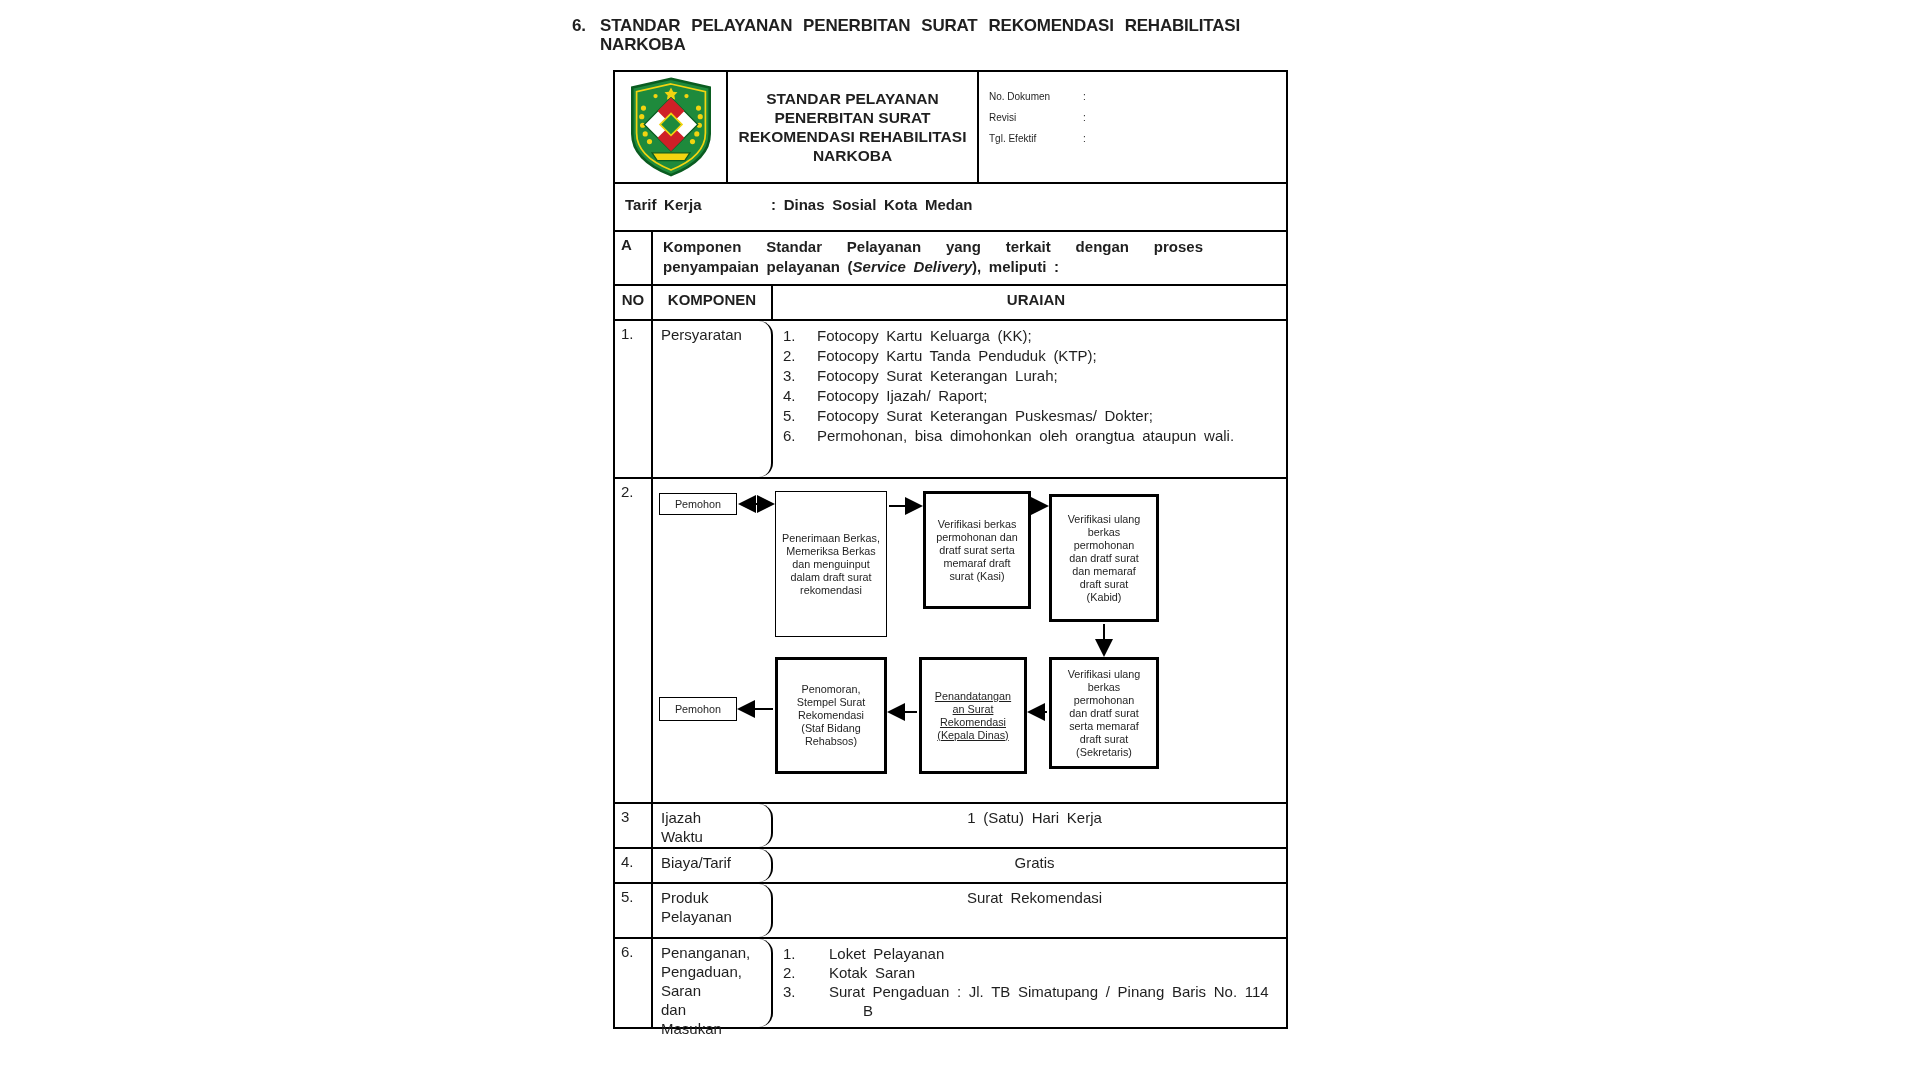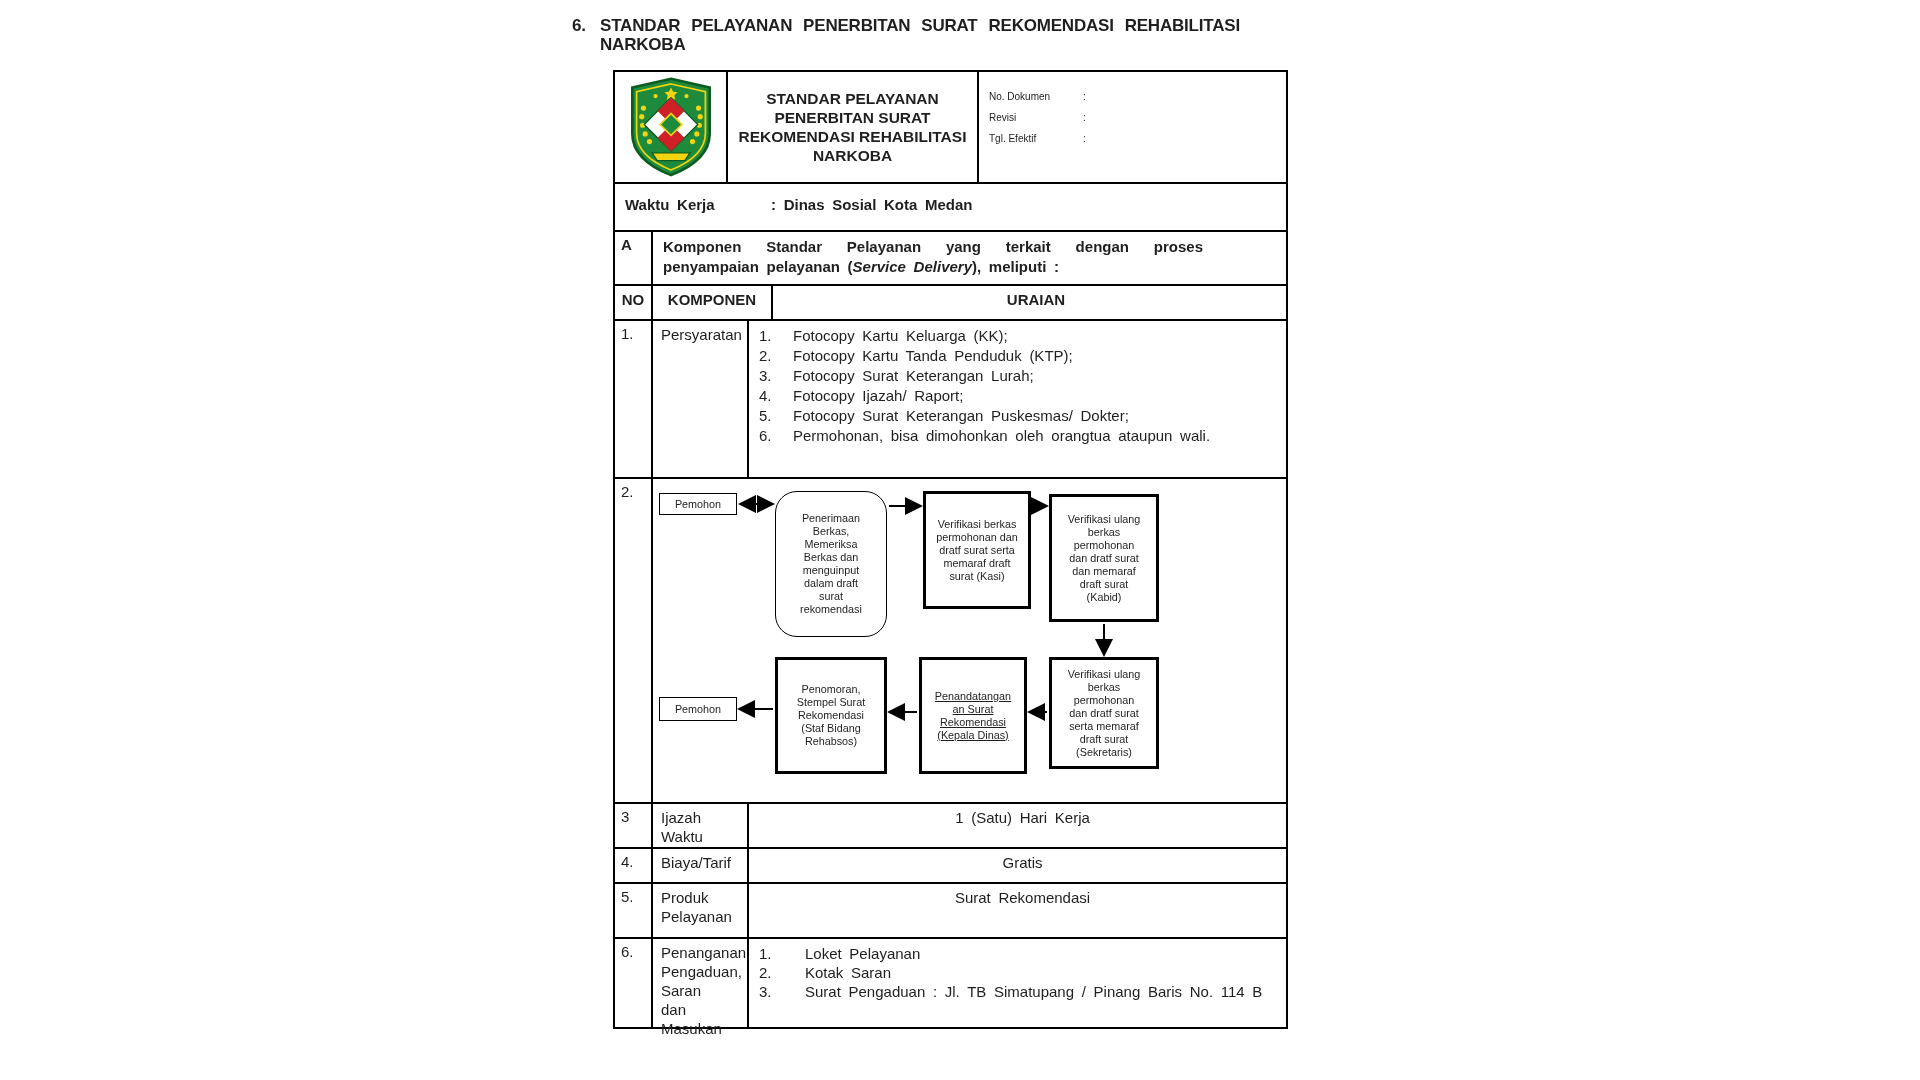--- a/index.html
+++ b/index.html
@@ -23,21 +23,21 @@
   .h-title{width:251px;display:flex;align-items:center;justify-content:center;
            text-align:center;font-weight:bold;font-size:15.5px;line-height:19px;padding:0 8px;}
   .h-info{flex:1;padding:14px 0 0 10px;font-size:10px;line-height:21px;}
   .h-info .lbl{display:inline-block;width:94px;}
   
   .uk{padding:12px 0 0 10px;font-weight:bold;display:flex;}
   .uk .lbl{width:146px;flex:none;}
   
   .c-no{width:38px;padding:4px 0 0 6px;font-weight:bold;}
   .c-no.n{font-weight:normal;}
-  .c-komp{width:96px;padding:4px 44px 0 8px;line-height:19px;text-align:justify;}
+  .c-komp{width:120px;padding:4px 44px 0 8px;line-height:19px;text-align:justify;border-radius:14px;}
   .c-ur{flex:1;position:relative;}
   .c-rest{flex:1;padding:5px 10px 0 10px;}
   .secA p{margin:0;max-width:540px;font-weight:bold;text-align:justify;line-height:20px;}
   .colhead{font-weight:bold;text-align:center;padding-top:5px;}
   .colhead.no{width:38px;}
   .colhead.komp{width:120px;}
   .colhead.ur{flex:1;margin-left:13px;}
   
   .nlist{padding:5px 6px 0 10px;line-height:20px;}
   .nitem{display:flex;}
@@ -100,21 +100,21 @@
       <div class="cell h-title bR">STANDAR PELAYANAN PENERBITAN SURAT REKOMENDASI REHABILITASI NARKOBA</div>
       <div class="cell h-info">
         <div><span class="lbl">No. Dokumen</span><span>:</span></div>
         <div><span class="lbl">Revisi</span><span>:</span></div>
         <div><span class="lbl">Tgl. Efektif</span><span>:</span></div>
       </div>
     </div>
 
     <div class="row" style="height:48px;">
       <div class="cell uk ws" style="flex:1;">
-        <span class="lbl">Waktu Kerja</span>
+        <span class="lbl">Tarif Kerja</span>
         <span>: Dinas Sosial Kota Medan</span>
       </div>
     </div>
 
     <div class="row secA" style="height:54px;">
       <div class="cell c-no bR">A</div>
       <div class="cell c-rest">
         <p class="ws"><span>Komponen Standar Pelayanan yang terkait dengan proses penyampaian pelayanan (</span><i>Service Delivery</i><span>), meliputi :</span></p>
       </div>
     </div>
@@ -159,21 +159,21 @@
     </div>
 
     <div class="row" style="height:325px;">
       <div class="cell c-no n bR">2.</div>
       <div class="cell c-ur">
         <div class="flow">
 
           <div class="fb" style="left:6px;top:14px;width:78px;height:22px;">
               <span>Pemohon</span>
             </div>
-          <div class="fb" style="left:122px;top:12px;width:112px;height:146px;padding:0 24px;border-radius:22px;">
+          <div class="fb" style="left:122px;top:12px;width:112px;height:146px;padding:0 4px;">
               <span>Penerimaan Berkas, Memeriksa Berkas dan menguinput dalam draft surat rekomendasi</span>
             </div>
           <div class="fbt" style="left:270px;top:12px;width:108px;height:118px;padding:0 10px;">
               <span>Verifikasi berkas permohonan dan dratf surat serta memaraf draft surat (Kasi)</span>
             </div>
           <div class="fbt" style="left:396px;top:15px;width:110px;height:128px;padding:0 12px;">
               <span>Verifikasi ulang berkas permohonan dan dratf surat dan memaraf draft surat (Kabid)</span>
             </div>
 
           <div class="fbt" style="left:396px;top:178px;width:110px;height:112px;padding:0 12px;">

